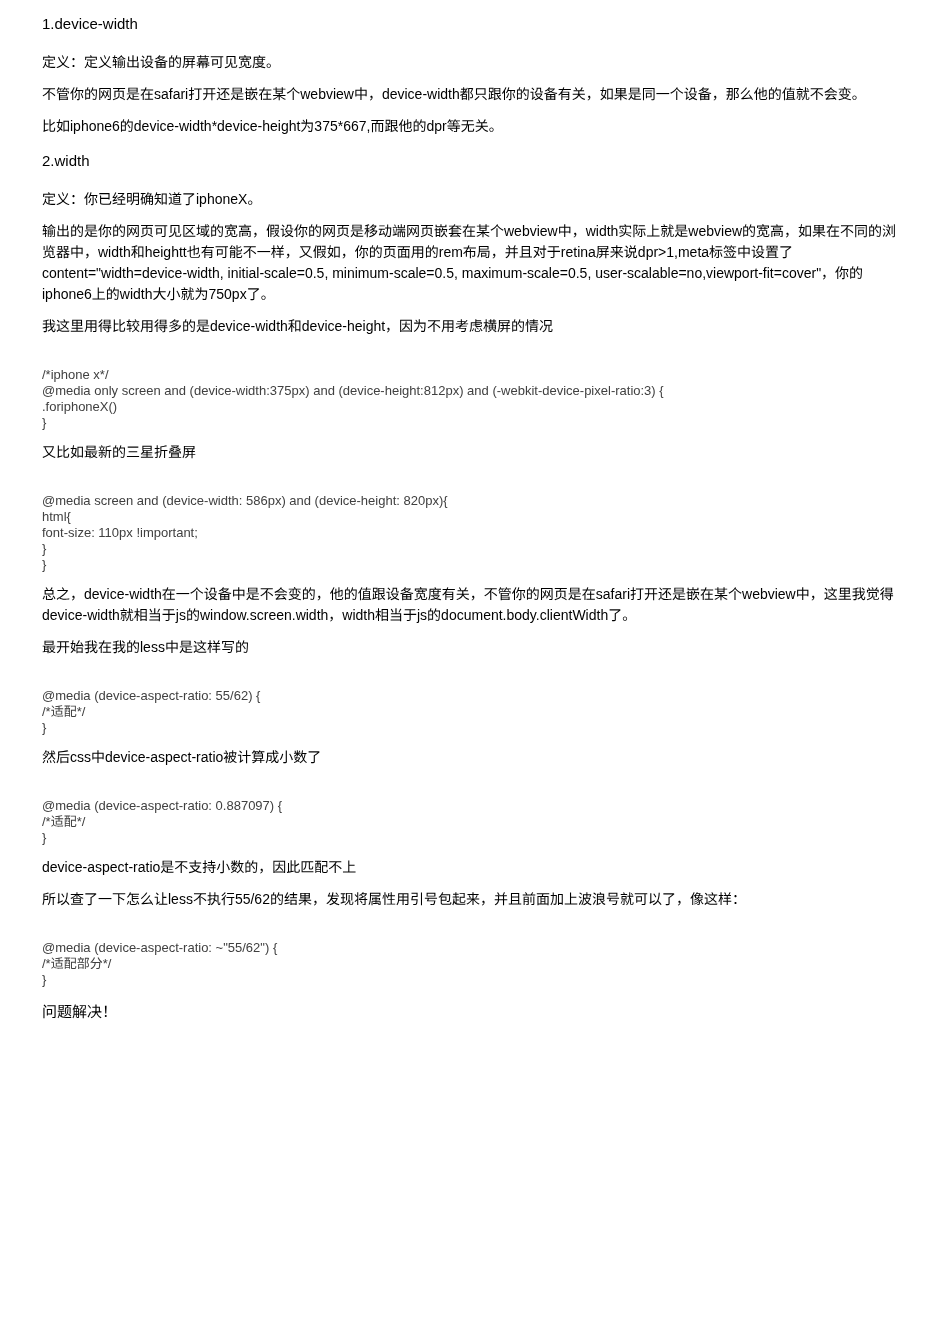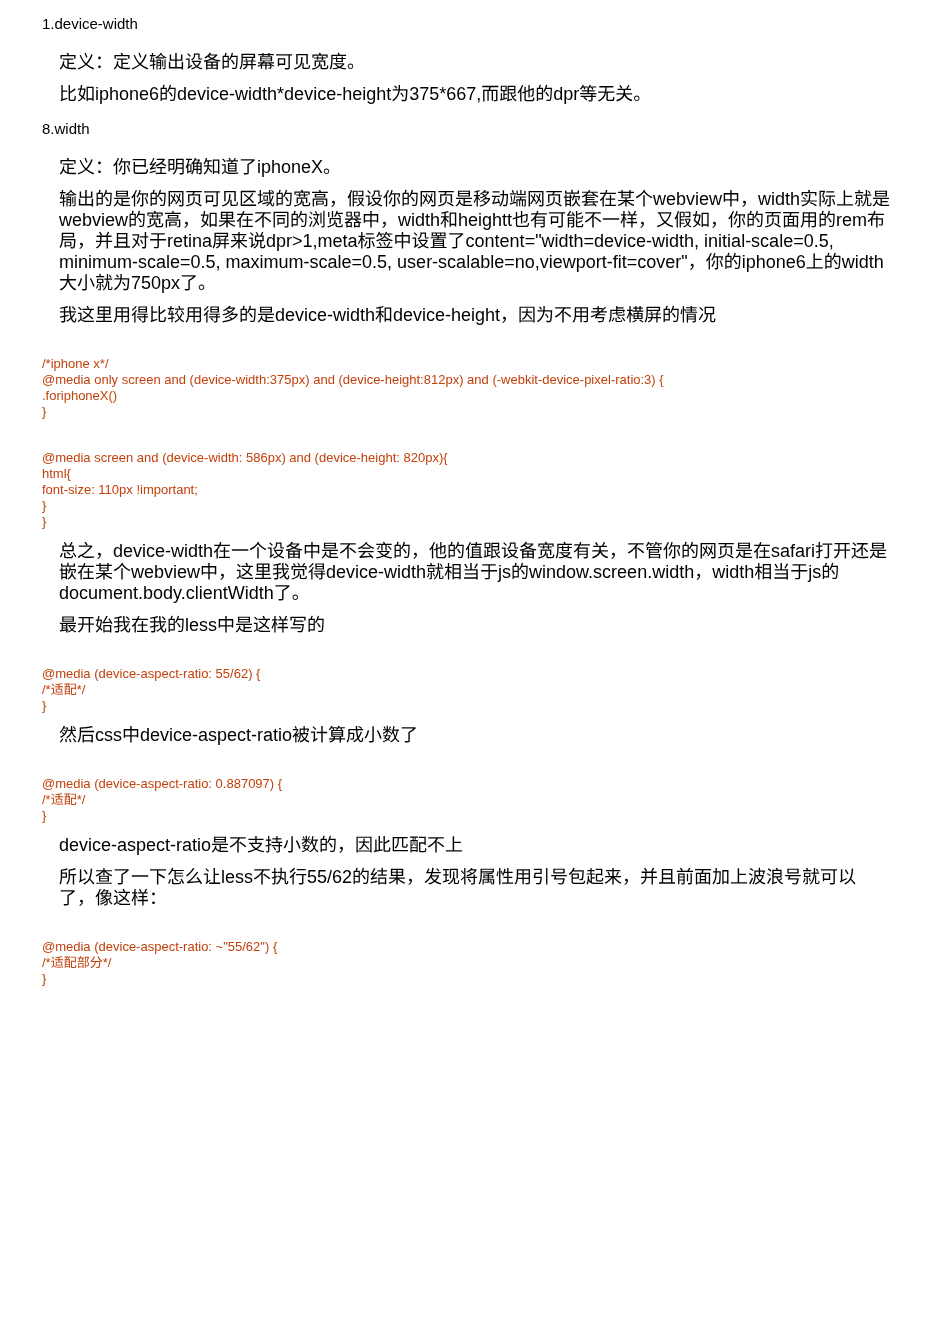--- a/index.html
+++ b/index.html
@@ -29,68 +29,71 @@
     color: #000000;
   }
   .blocks { margin-top: 12px; }
   .h-strong {
     font-size: 15px;
     font-weight: normal;
     line-height: 21px;
     margin: 13px 0 18px 0;
   }
   .para {
-    font-size: 18px;
+    font-size: 14px;
     line-height: 21px;
-    margin: 11px 17px;
+    margin: 11px 0;
     word-break: break-word;
   }
   .code-block {
     font-family: "Liberation Sans", "DejaVu Sans", sans-serif;
     font-size: 13px;
     line-height: 16px;
     margin: 30px 0 10px 0;
     white-space: pre-wrap;
-    color: #c2410c;
+    color: #404040;
   }
 </style>
 </head>
 <body>
 
 <div class="page">
   <div class="content">
 
 
     <div class="blocks">
       <h4 class="h-strong">1.device-width</h4>
       <p class="para">定义：定义输出设备的屏幕可见宽度。</p>
+      <p class="para">不管你的网页是在safari打开还是嵌在某个webview中，device-width都只跟你的设备有关，如果是同一个设备，那么他的值就不会变。</p>
       <p class="para">比如iphone6的device-width*device-height为375*667,而跟他的dpr等无关。</p>
-      <h4 class="h-strong">8.width</h4>
+      <h4 class="h-strong">2.width</h4>
       <p class="para">定义：你已经明确知道了iphoneX。</p>
       <p class="para">输出的是你的网页可见区域的宽高，假设你的网页是移动端网页嵌套在某个webview中，width实际上就是webview的宽高，如果在不同的浏览器中，width和heightt也有可能不一样，又假如，你的页面用的rem布局，并且对于retina屏来说dpr&gt;1,meta标签中设置了content="width=device-width, initial-scale=0.5, minimum-scale=0.5, maximum-scale=0.5, user-scalable=no,viewport-fit=cover"，你的iphone6上的width大小就为750px了。</p>
       <p class="para">我这里用得比较用得多的是device-width和device-height，因为不用考虑横屏的情况</p>
       <pre class="code-block">/*iphone x*/
 @media only screen and (device-width:375px) and (device-height:812px) and (-webkit-device-pixel-ratio:3) {
 .foriphoneX()
 }</pre>
+      <p class="para">又比如最新的三星折叠屏</p>
       <pre class="code-block">@media screen and (device-width: 586px) and (device-height: 820px){
 html{
 font-size: 110px !important;
 }
 }</pre>
       <p class="para">总之，device-width在一个设备中是不会变的，他的值跟设备宽度有关，不管你的网页是在safari打开还是嵌在某个webview中，这里我觉得device-width就相当于js的window.screen.width，width相当于js的document.body.clientWidth了。</p>
       <p class="para">最开始我在我的less中是这样写的</p>
       <pre class="code-block">@media (device-aspect-ratio: 55/62) {
 /*适配*/
 }</pre>
       <p class="para">然后css中device-aspect-ratio被计算成小数了</p>
       <pre class="code-block">@media (device-aspect-ratio: 0.887097) {
 /*适配*/
 }</pre>
       <p class="para">device-aspect-ratio是不支持小数的，因此匹配不上</p>
       <p class="para">所以查了一下怎么让less不执行55/62的结果，发现将属性用引号包起来，并且前面加上波浪号就可以了，像这样：</p>
       <pre class="code-block">@media (device-aspect-ratio: ~"55/62") {
 /*适配部分*/
 }</pre>
+      <h4 class="h-strong">问题解决！</h4>
     </div>
   </div>
 
 </div>
 
 </body></html>

